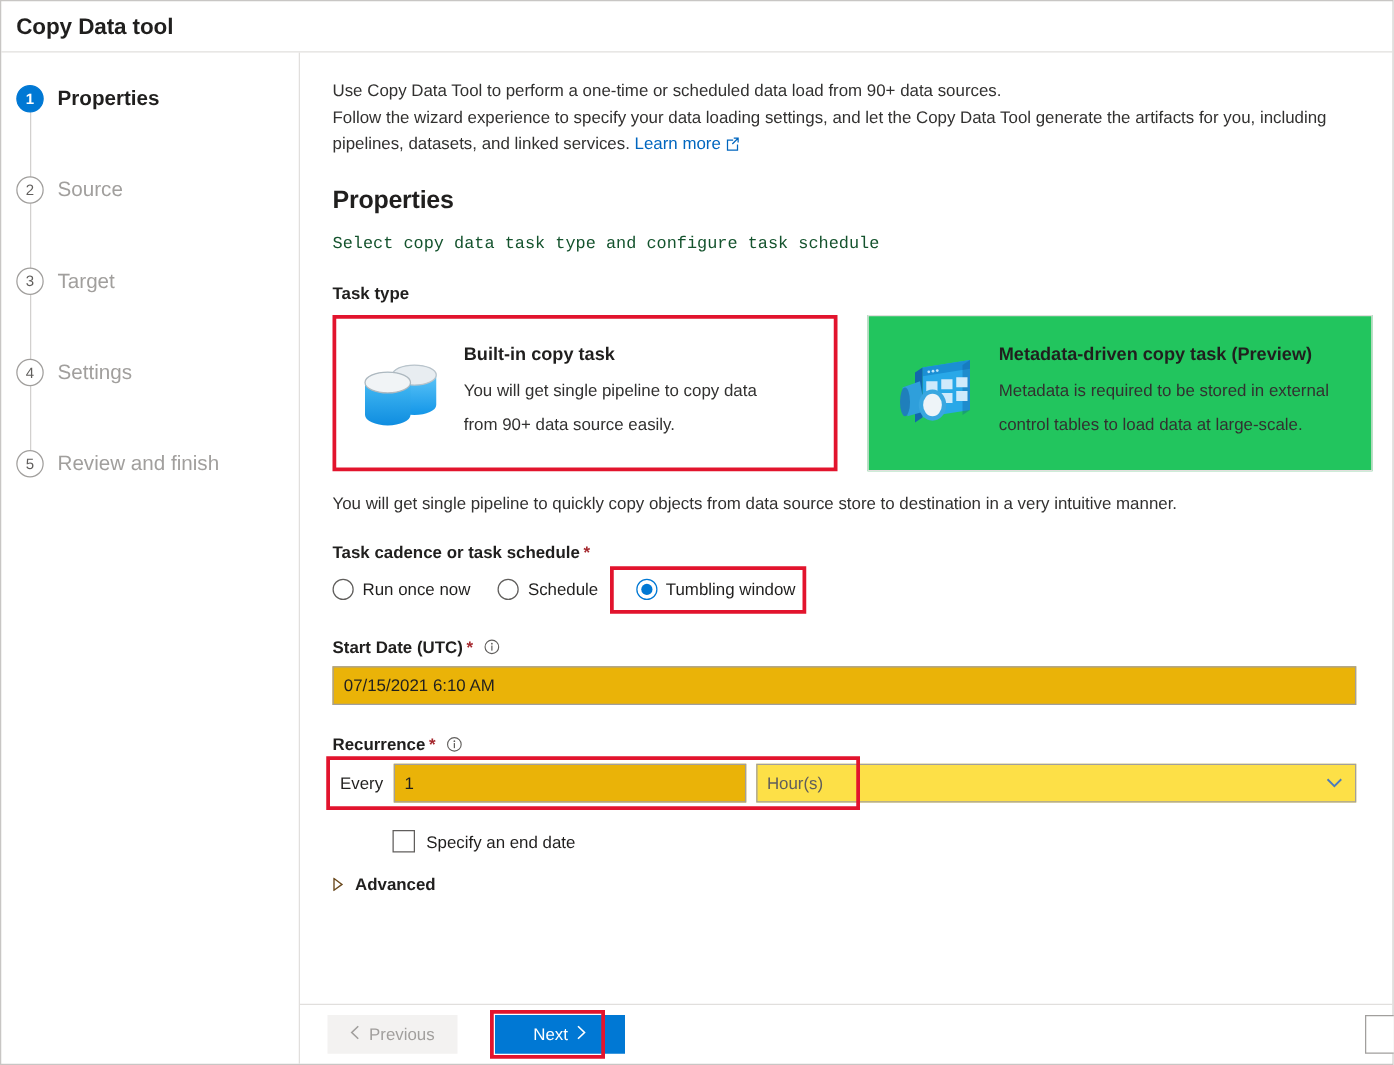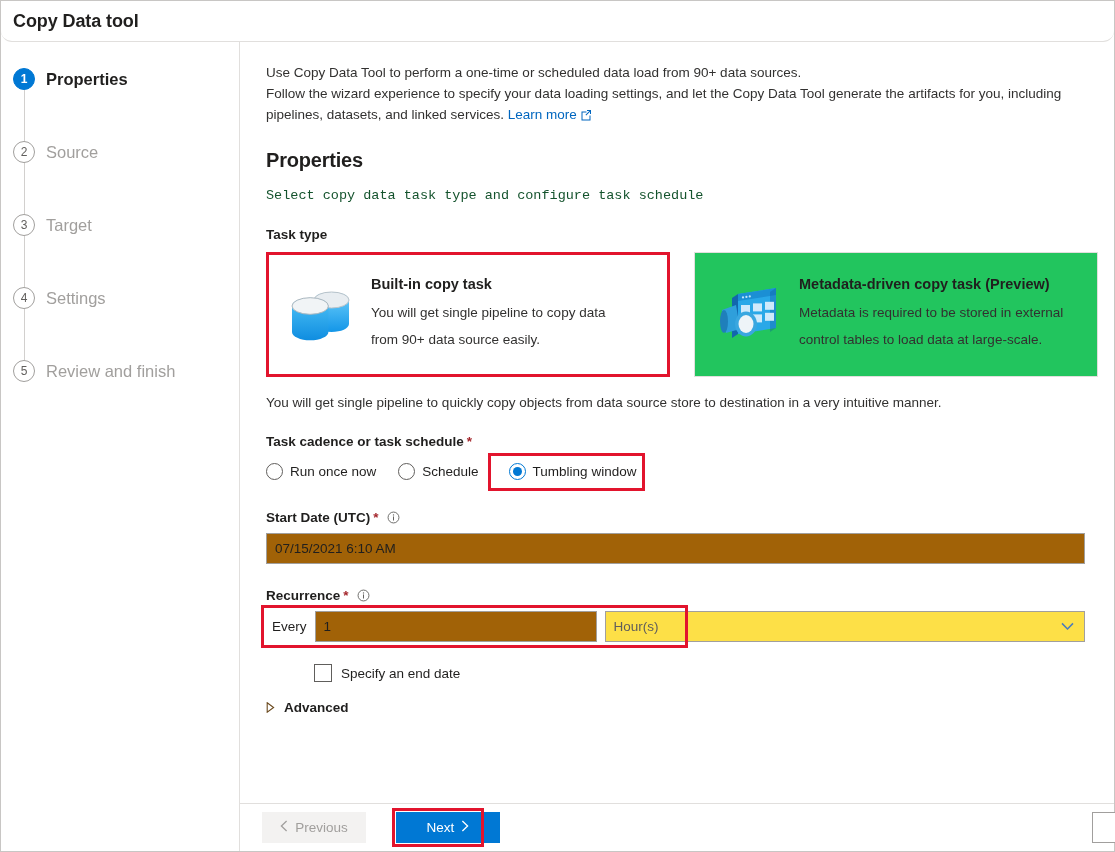--- a/index.html
+++ b/index.html
@@ -29,21 +29,20 @@
 
   
   .titlebar {
     height: 41px;
     min-height: 41px;
     border-bottom: 1px solid #e1dfdd;
     display: flex;
     align-items: center;
     padding-left: 12px;
     box-sizing: border-box;
-    border-radius: 11px;
   }
   .titlebar .title {
     font-size: 18px;
     font-weight: 600;
     color: #201f1e;
     letter-spacing: -0.1px;
   }
 
   
   .body-row {
@@ -262,21 +261,21 @@
     border-radius: 50%;
     background: #0078d4;
   }
   .radio-hl-pad { padding: 6px 10px 6px 8px; }
 
   
   .text-input {
     height: 31px;
     box-sizing: border-box;
     border: 1px solid #a19f9d;
-    background: #a16207;
+    background: #eab308;
     font-family: "Liberation Sans", sans-serif;
     font-size: 13.5px;
     color: #201f1e;
     padding: 0 8px;
     outline: none;
     width: 100%;
   }
   .input-wide { width: 819px; margin-top: 8px; }
 
   .recurrence-row {

